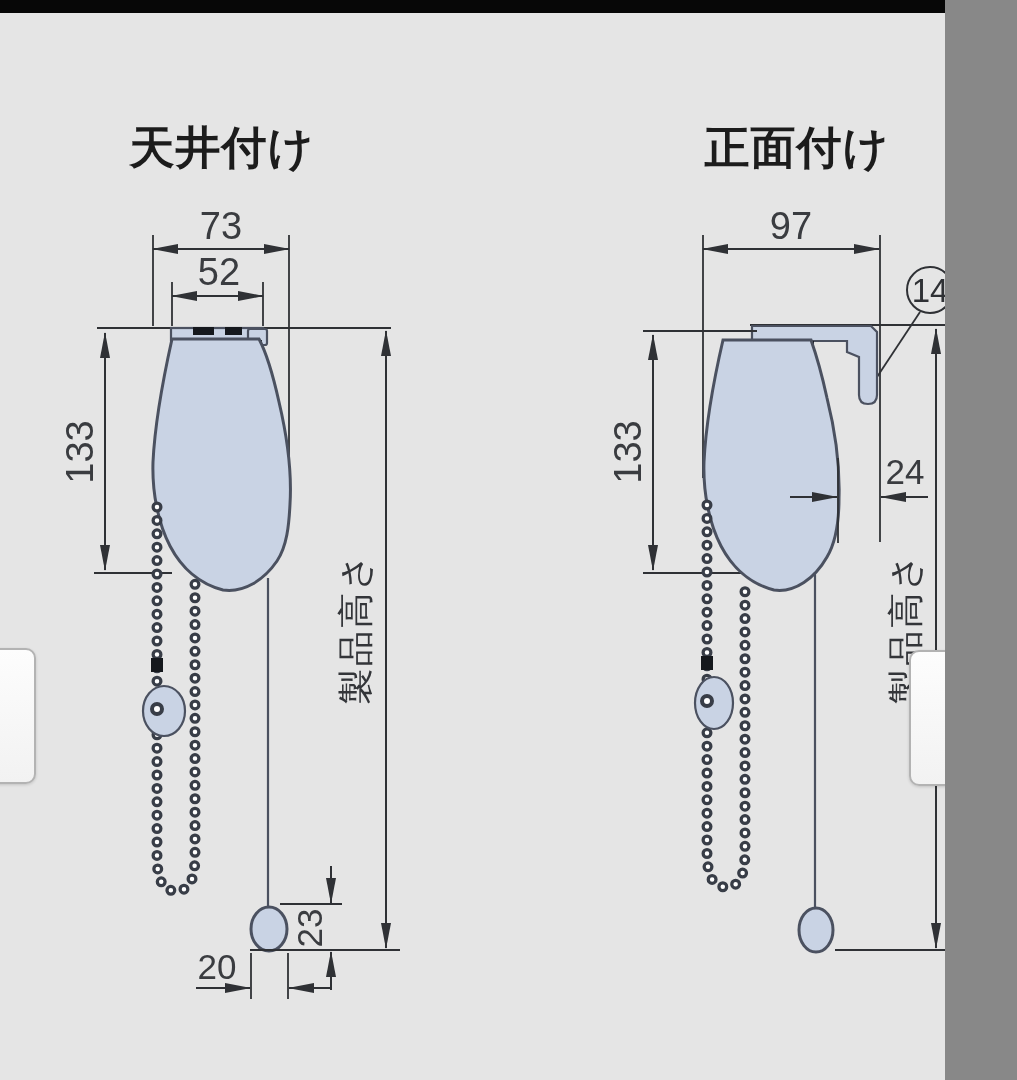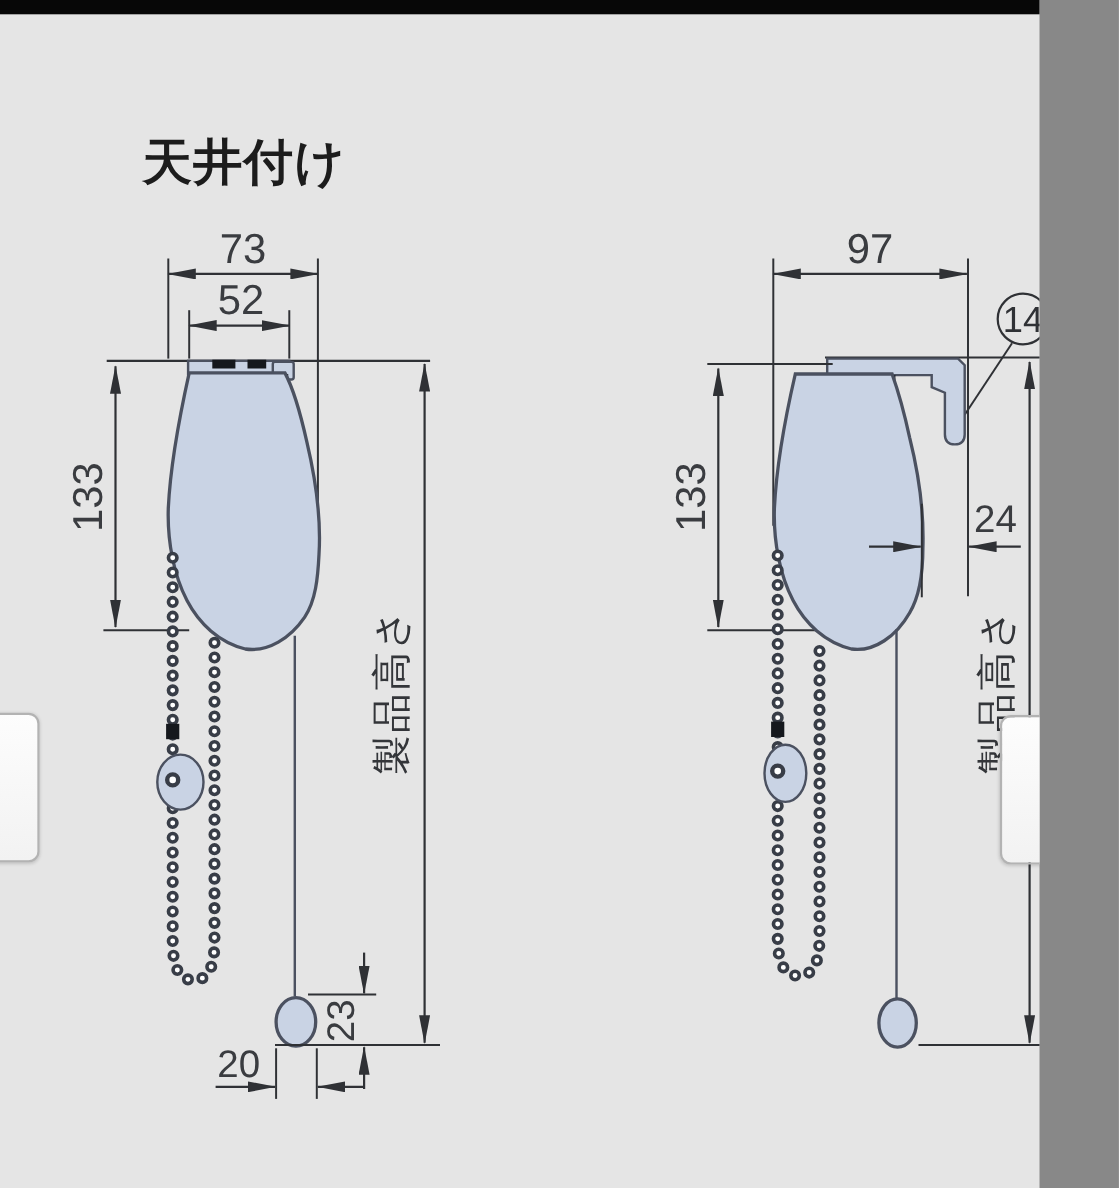--- a/index.html
+++ b/index.html
@@ -34,20 +34,21 @@
   .edge-tab.right{right:-20px;top:650px;}
 </style>
 </head>
 <body>
 
 <div class="screen">
 
   <div class="top-bar"></div>
 
   <div class="diagram-title left">天井付け</div>
+  <div class="diagram-title right">正面付け</div>
 
   <svg class="drawing" width="1017" height="1080" viewBox="0 0 1017 1080">
     <defs>
       <marker id="arr" viewBox="0 0 26 10" refX="25" refY="5" markerWidth="26" markerHeight="10" orient="auto-start-reverse" markerUnits="userSpaceOnUse">
         <path d="M0,0 L26,5 L0,10 Z" fill="#2f3135"></path>
       </marker>
     </defs>
 
     <g>
 

